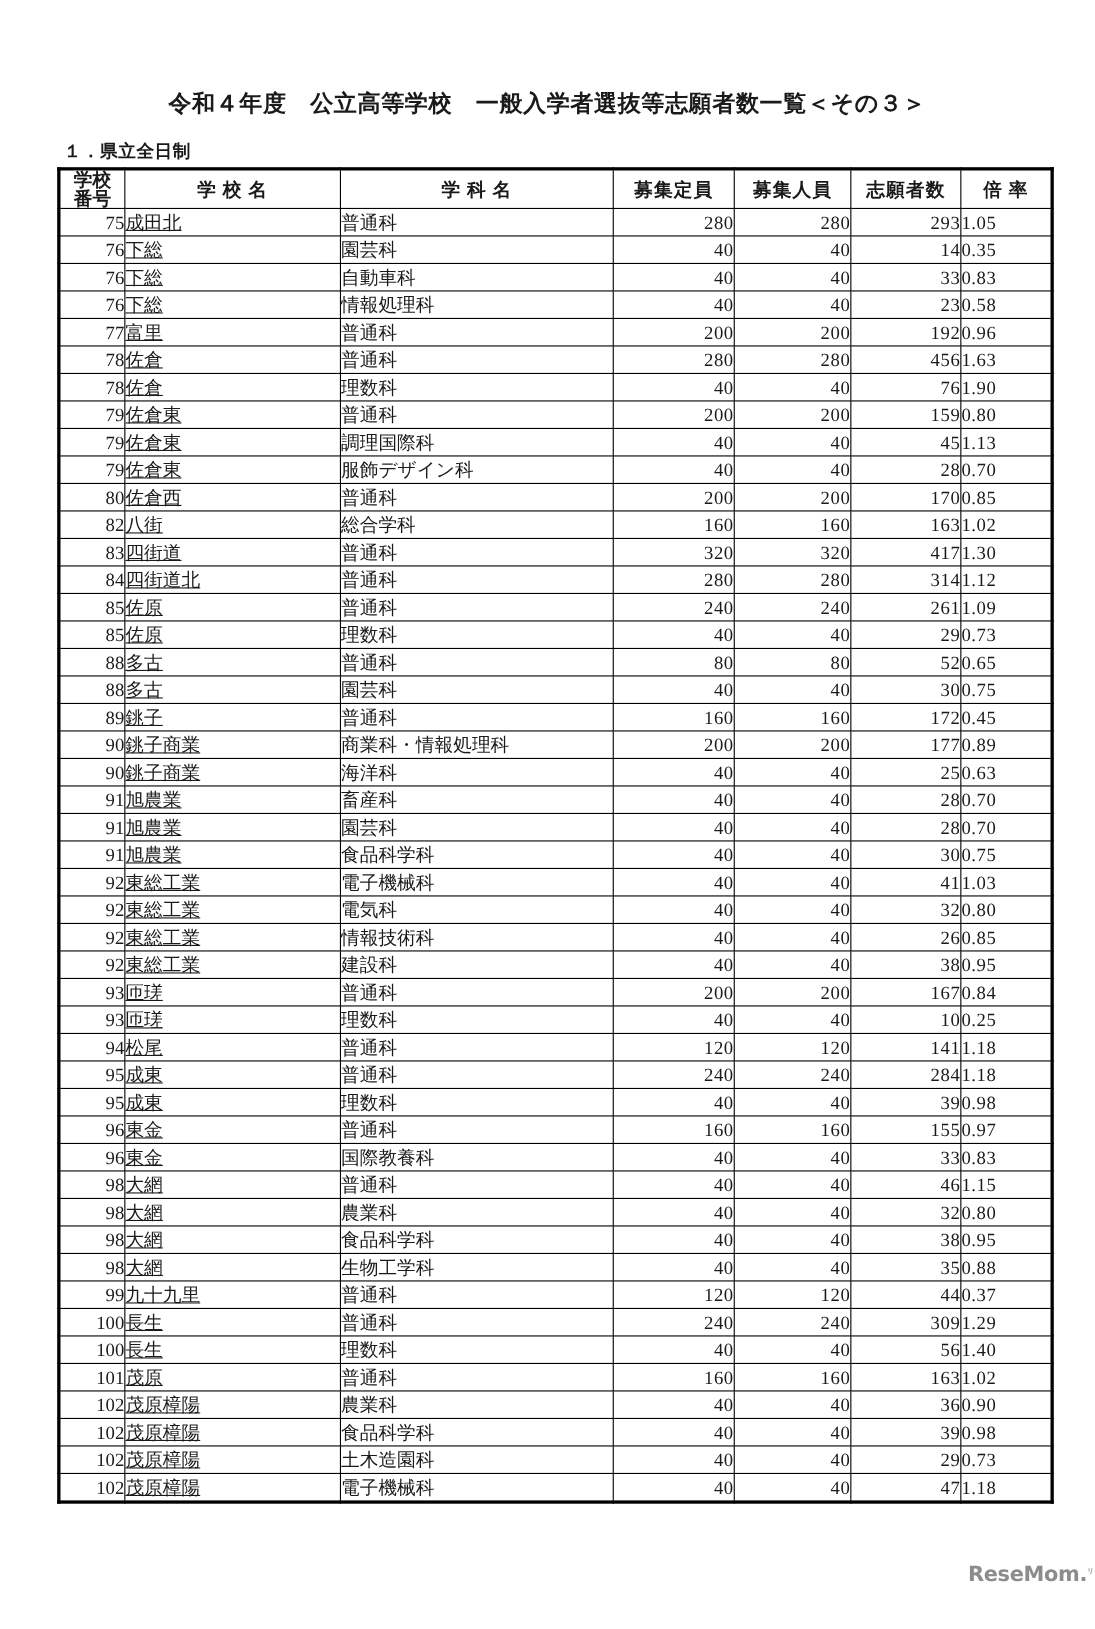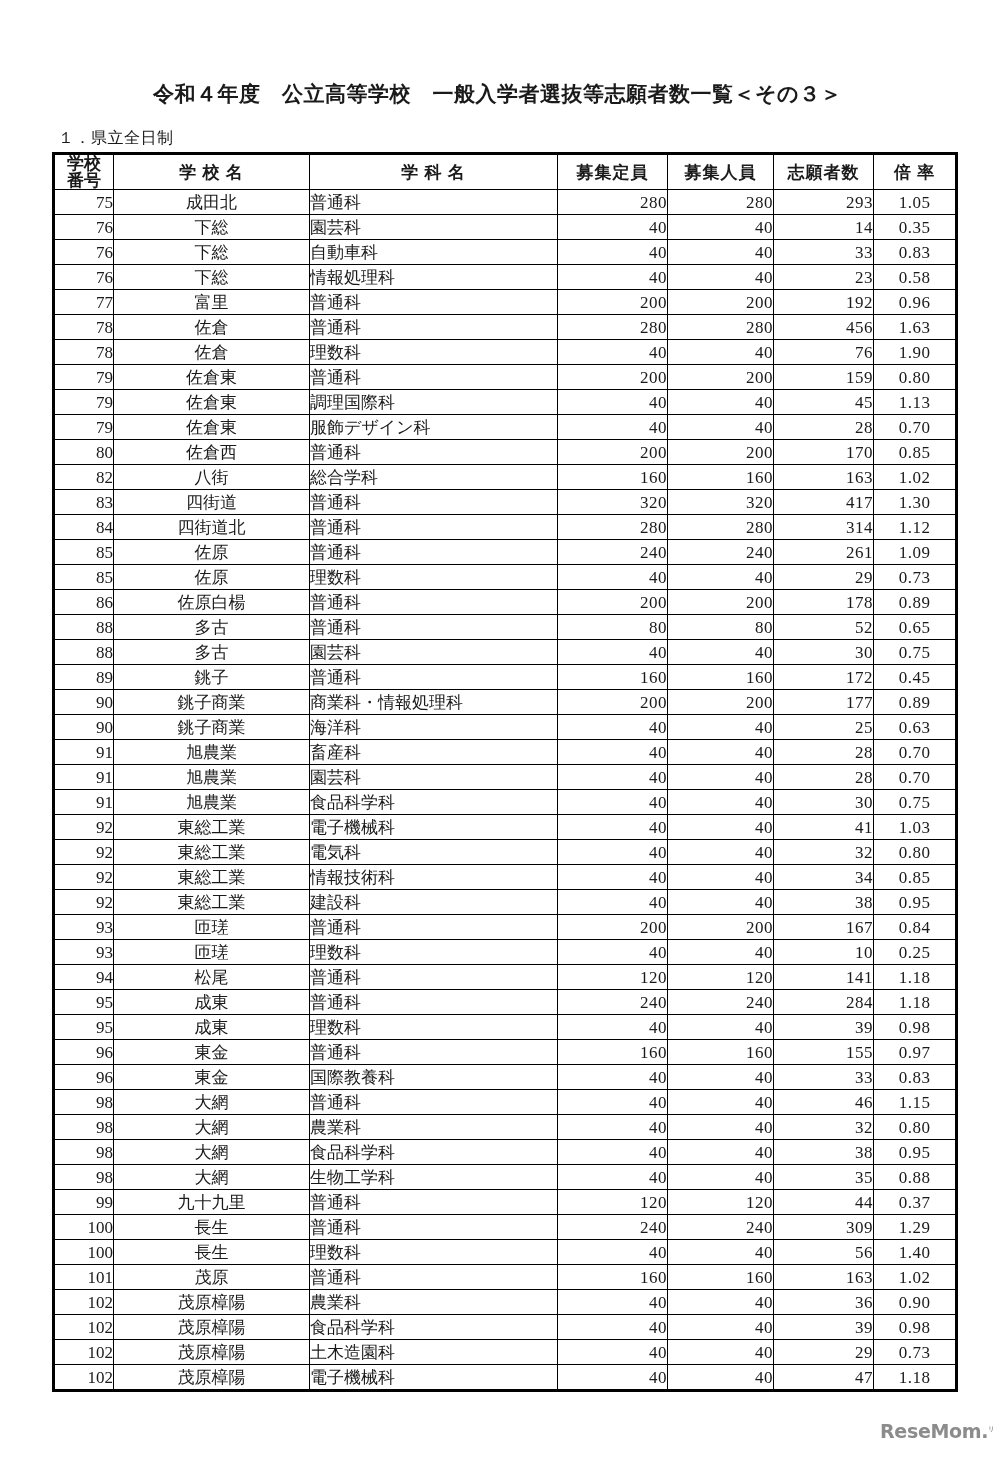--- a/index.html
+++ b/index.html
@@ -32,21 +32,21 @@
     font-weight: 700;
     letter-spacing: 0.5px;
     white-space: nowrap;
   }
   .section-label {
     position: absolute;
     top: 128px;
     left: 58px;
     font-family: "DejaVu Sans", "Liberation Sans", sans-serif;
     font-size: 16px;
-    font-weight: 400;
+    font-weight: 700;
     letter-spacing: 0.5px;
   }
   .table-wrap {
     position: absolute;
     top: 152px;
     left: 52px;
     width: 979px;
   }
   table.grid {
     border-collapse: collapse;
@@ -84,24 +84,24 @@
   
   col.c-no     { width: 60px; }
   col.c-school { width: 196px; }
   col.c-course { width: 248px; }
   col.c-quota  { width: 110px; }
   col.c-cap    { width: 106px; }
   col.c-appl   { width: 100px; }
   col.c-ratio  { width: 83px; }
 
   td.no     { text-align: right;  padding-right: 4px; }
-  td.school { text-align: center;   padding-left: 5px; }
+  td.school { text-align: left;   padding-left: 5px; text-decoration: underline; }
   td.course { text-align: left;   padding-left: 5px; }
   td.num    { text-align: right;  padding-right: 12px; letter-spacing: 0.5px; }
-  td.ratio  { text-align: center;  padding-right: 12px; letter-spacing: 0.5px; }
+  td.ratio  { text-align: left;  padding-right: 12px; letter-spacing: 0.5px; }
 
   .watermark {
     position: absolute;
     left: 880px;
     top: 1420px;
     font-family: "DejaVu Sans", "Liberation Sans", sans-serif;
     font-size: 19px;
     font-weight: 700;
     color: #8c8c8c;
     letter-spacing: -0.3px;
@@ -286,29 +286,20 @@
           <tr>
             <td class="no">85</td>
             <td class="school">佐原</td>
             <td class="course">理数科</td>
             <td class="num">40</td>
             <td class="num">40</td>
             <td class="num">29</td>
             <td class="ratio">0.73</td>
           </tr>
           <tr>
-            <td class="no">86</td>
-            <td class="school">佐原白楊</td>
-            <td class="course">普通科</td>
-            <td class="num">200</td>
-            <td class="num">200</td>
-            <td class="num">178</td>
-            <td class="ratio">0.89</td>
-          </tr>
-          <tr>
             <td class="no">88</td>
             <td class="school">多古</td>
             <td class="course">普通科</td>
             <td class="num">80</td>
             <td class="num">80</td>
             <td class="num">52</td>
             <td class="ratio">0.65</td>
           </tr>
           <tr>
             <td class="no">88</td>
@@ -390,21 +381,21 @@
             <td class="num">40</td>
             <td class="num">32</td>
             <td class="ratio">0.80</td>
           </tr>
           <tr>
             <td class="no">92</td>
             <td class="school">東総工業</td>
             <td class="course">情報技術科</td>
             <td class="num">40</td>
             <td class="num">40</td>
-            <td class="num">34</td>
+            <td class="num">26</td>
             <td class="ratio">0.85</td>
           </tr>
           <tr>
             <td class="no">92</td>
             <td class="school">東総工業</td>
             <td class="course">建設科</td>
             <td class="num">40</td>
             <td class="num">40</td>
             <td class="num">38</td>
             <td class="ratio">0.95</td>

